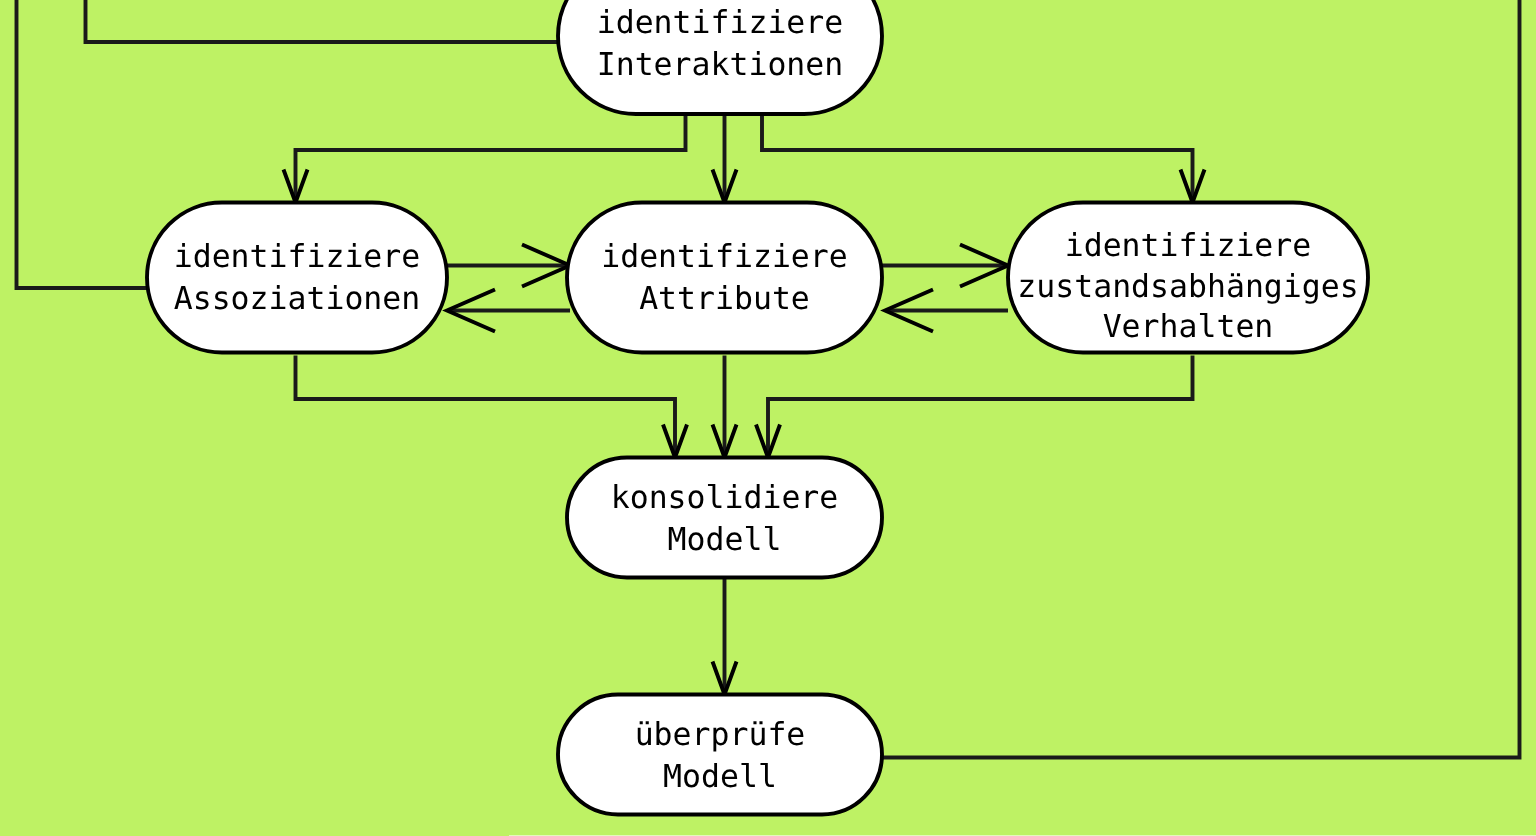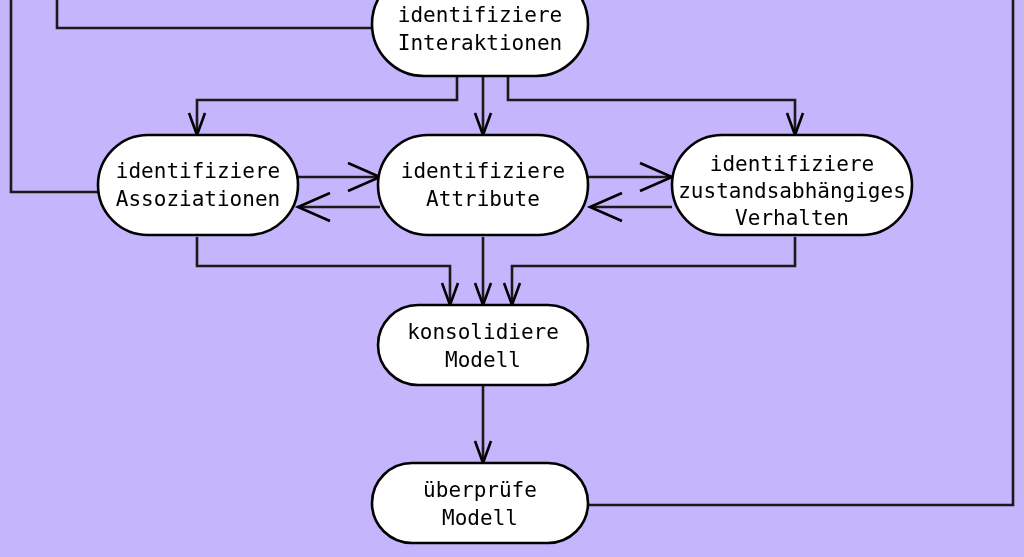--- a/index.html
+++ b/index.html
@@ -8,21 +8,21 @@
     padding: 0;
     background: #ffffff;
   }
   body {
     font-family: "DejaVu Sans Mono", "Liberation Mono", monospace;
   }
   #diagram-root {
     position: relative;
     width: 1024px;
     height: 557px;
-    background: #c4b5fd;
+    background: #bef264;
     overflow: hidden;
   }
   #diagram-svg {
     position: absolute;
     top: 0;
     left: 0;
     width: 1024px;
     height: 557px;
     display: block;
   }

